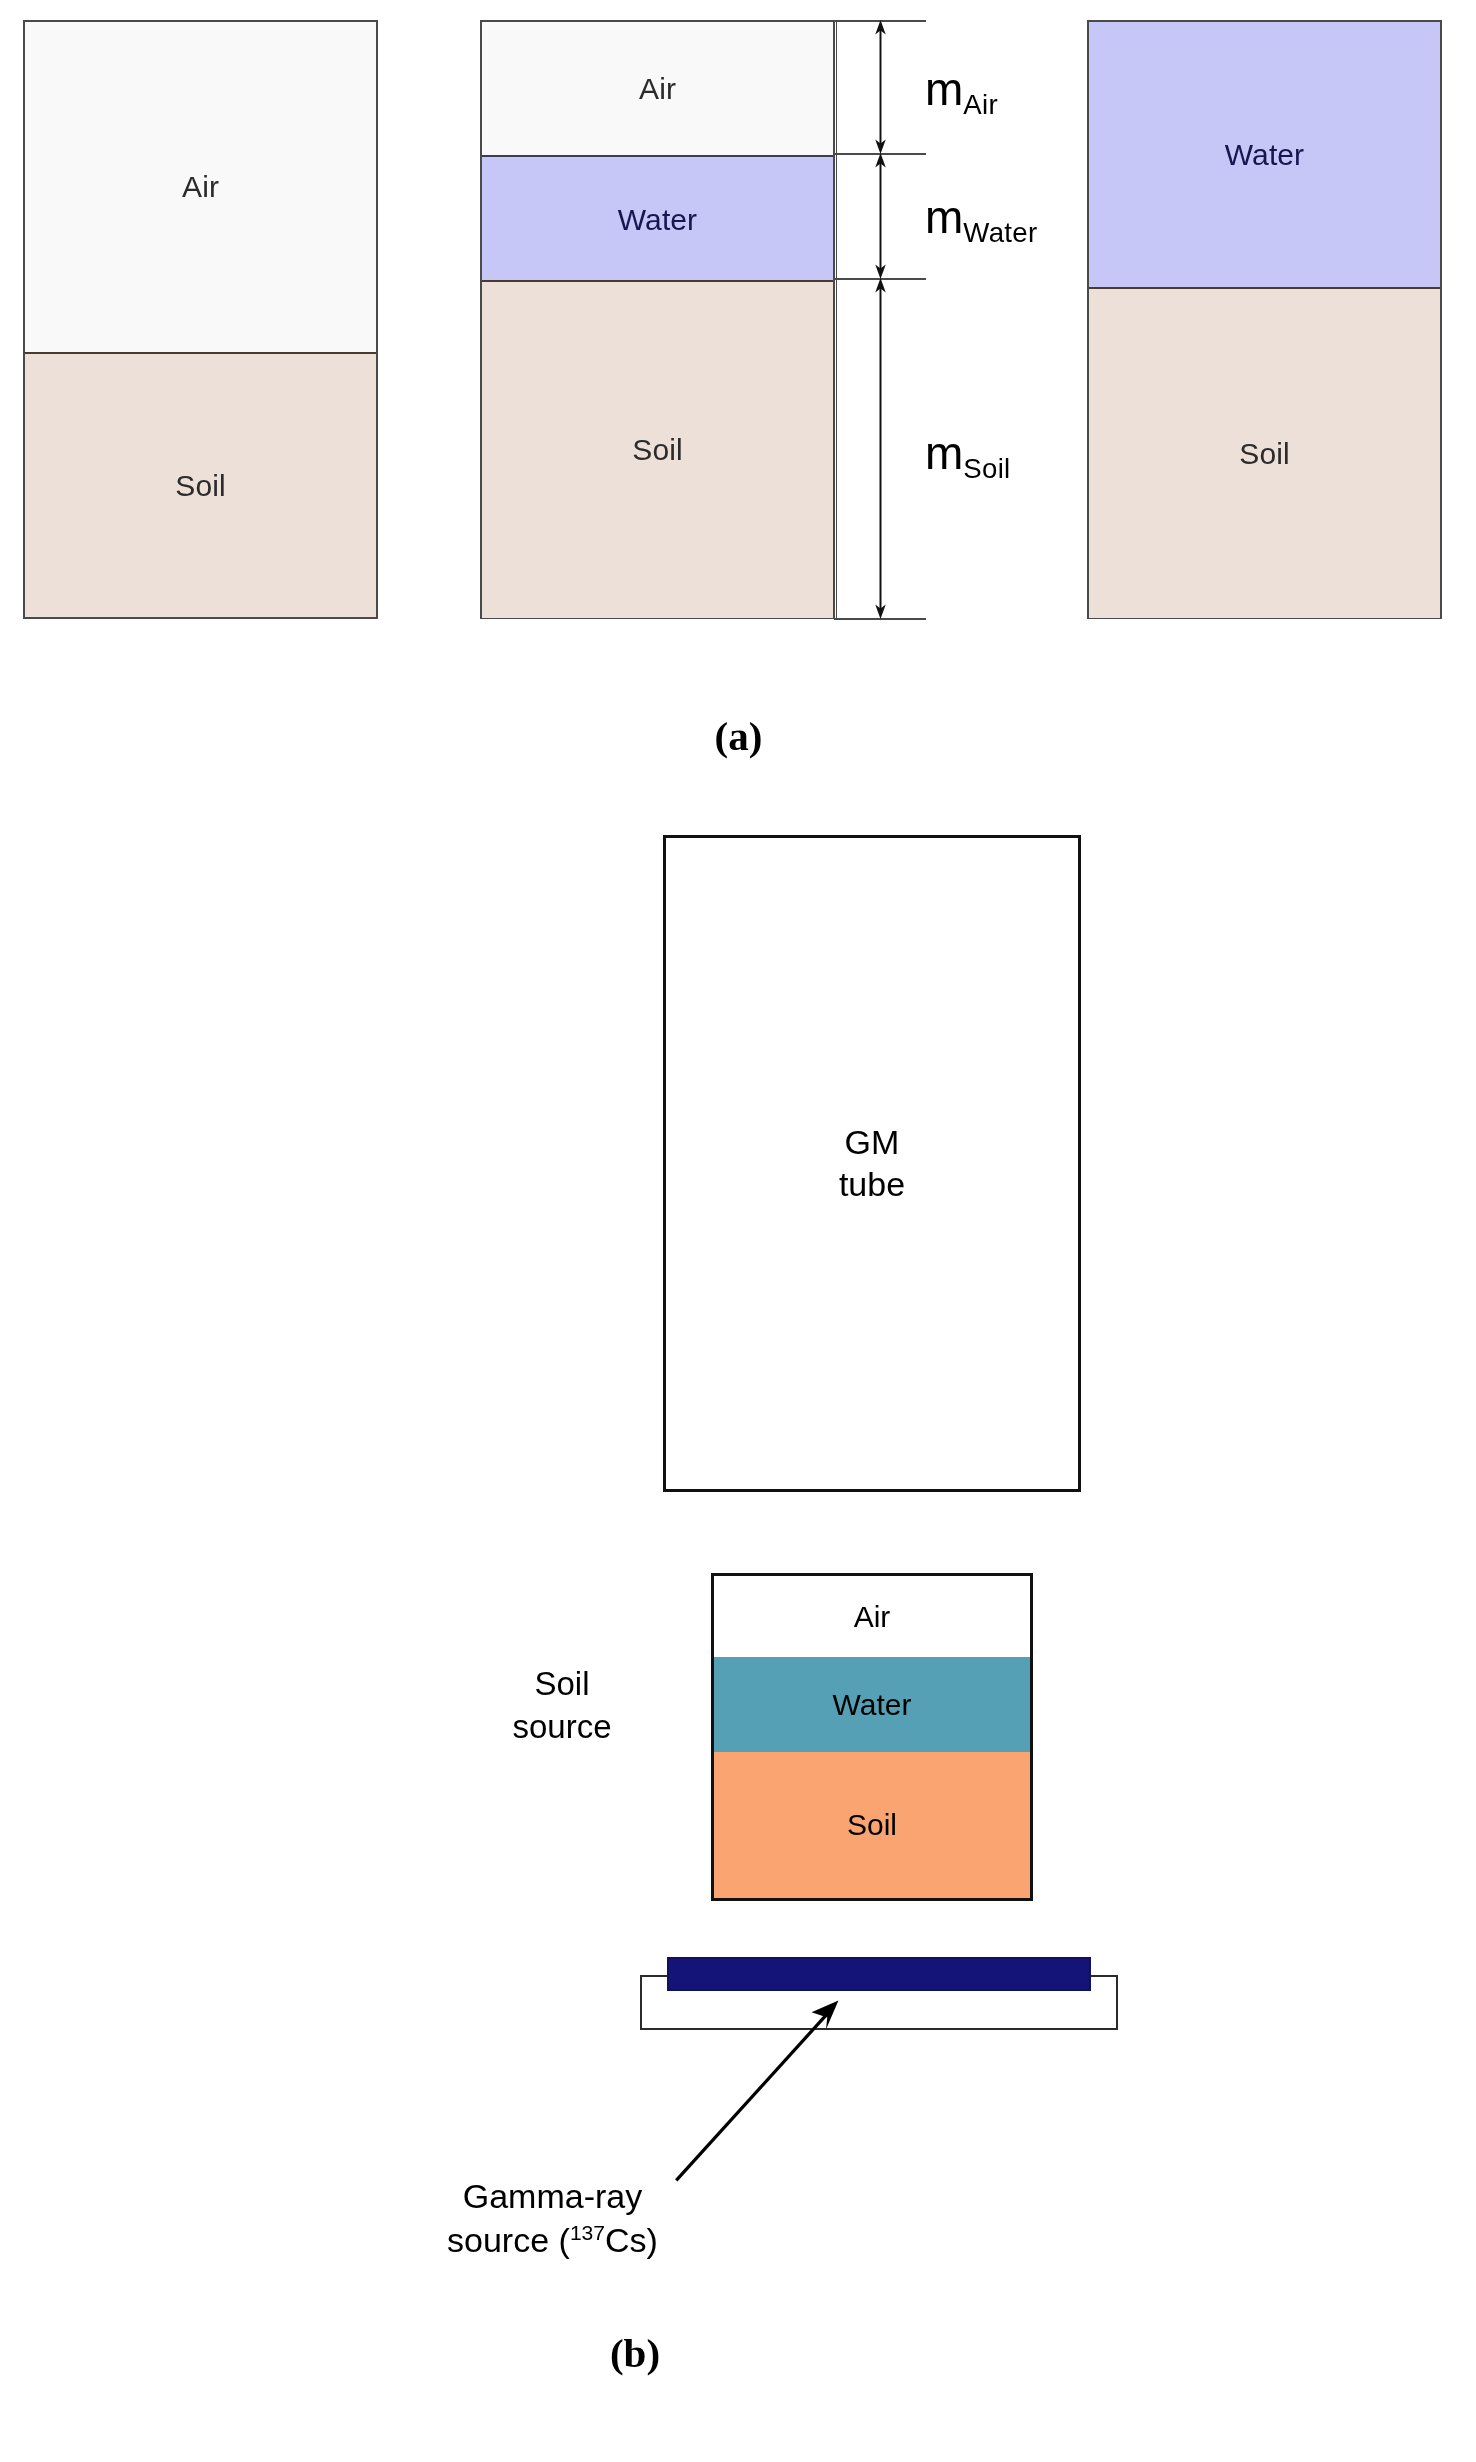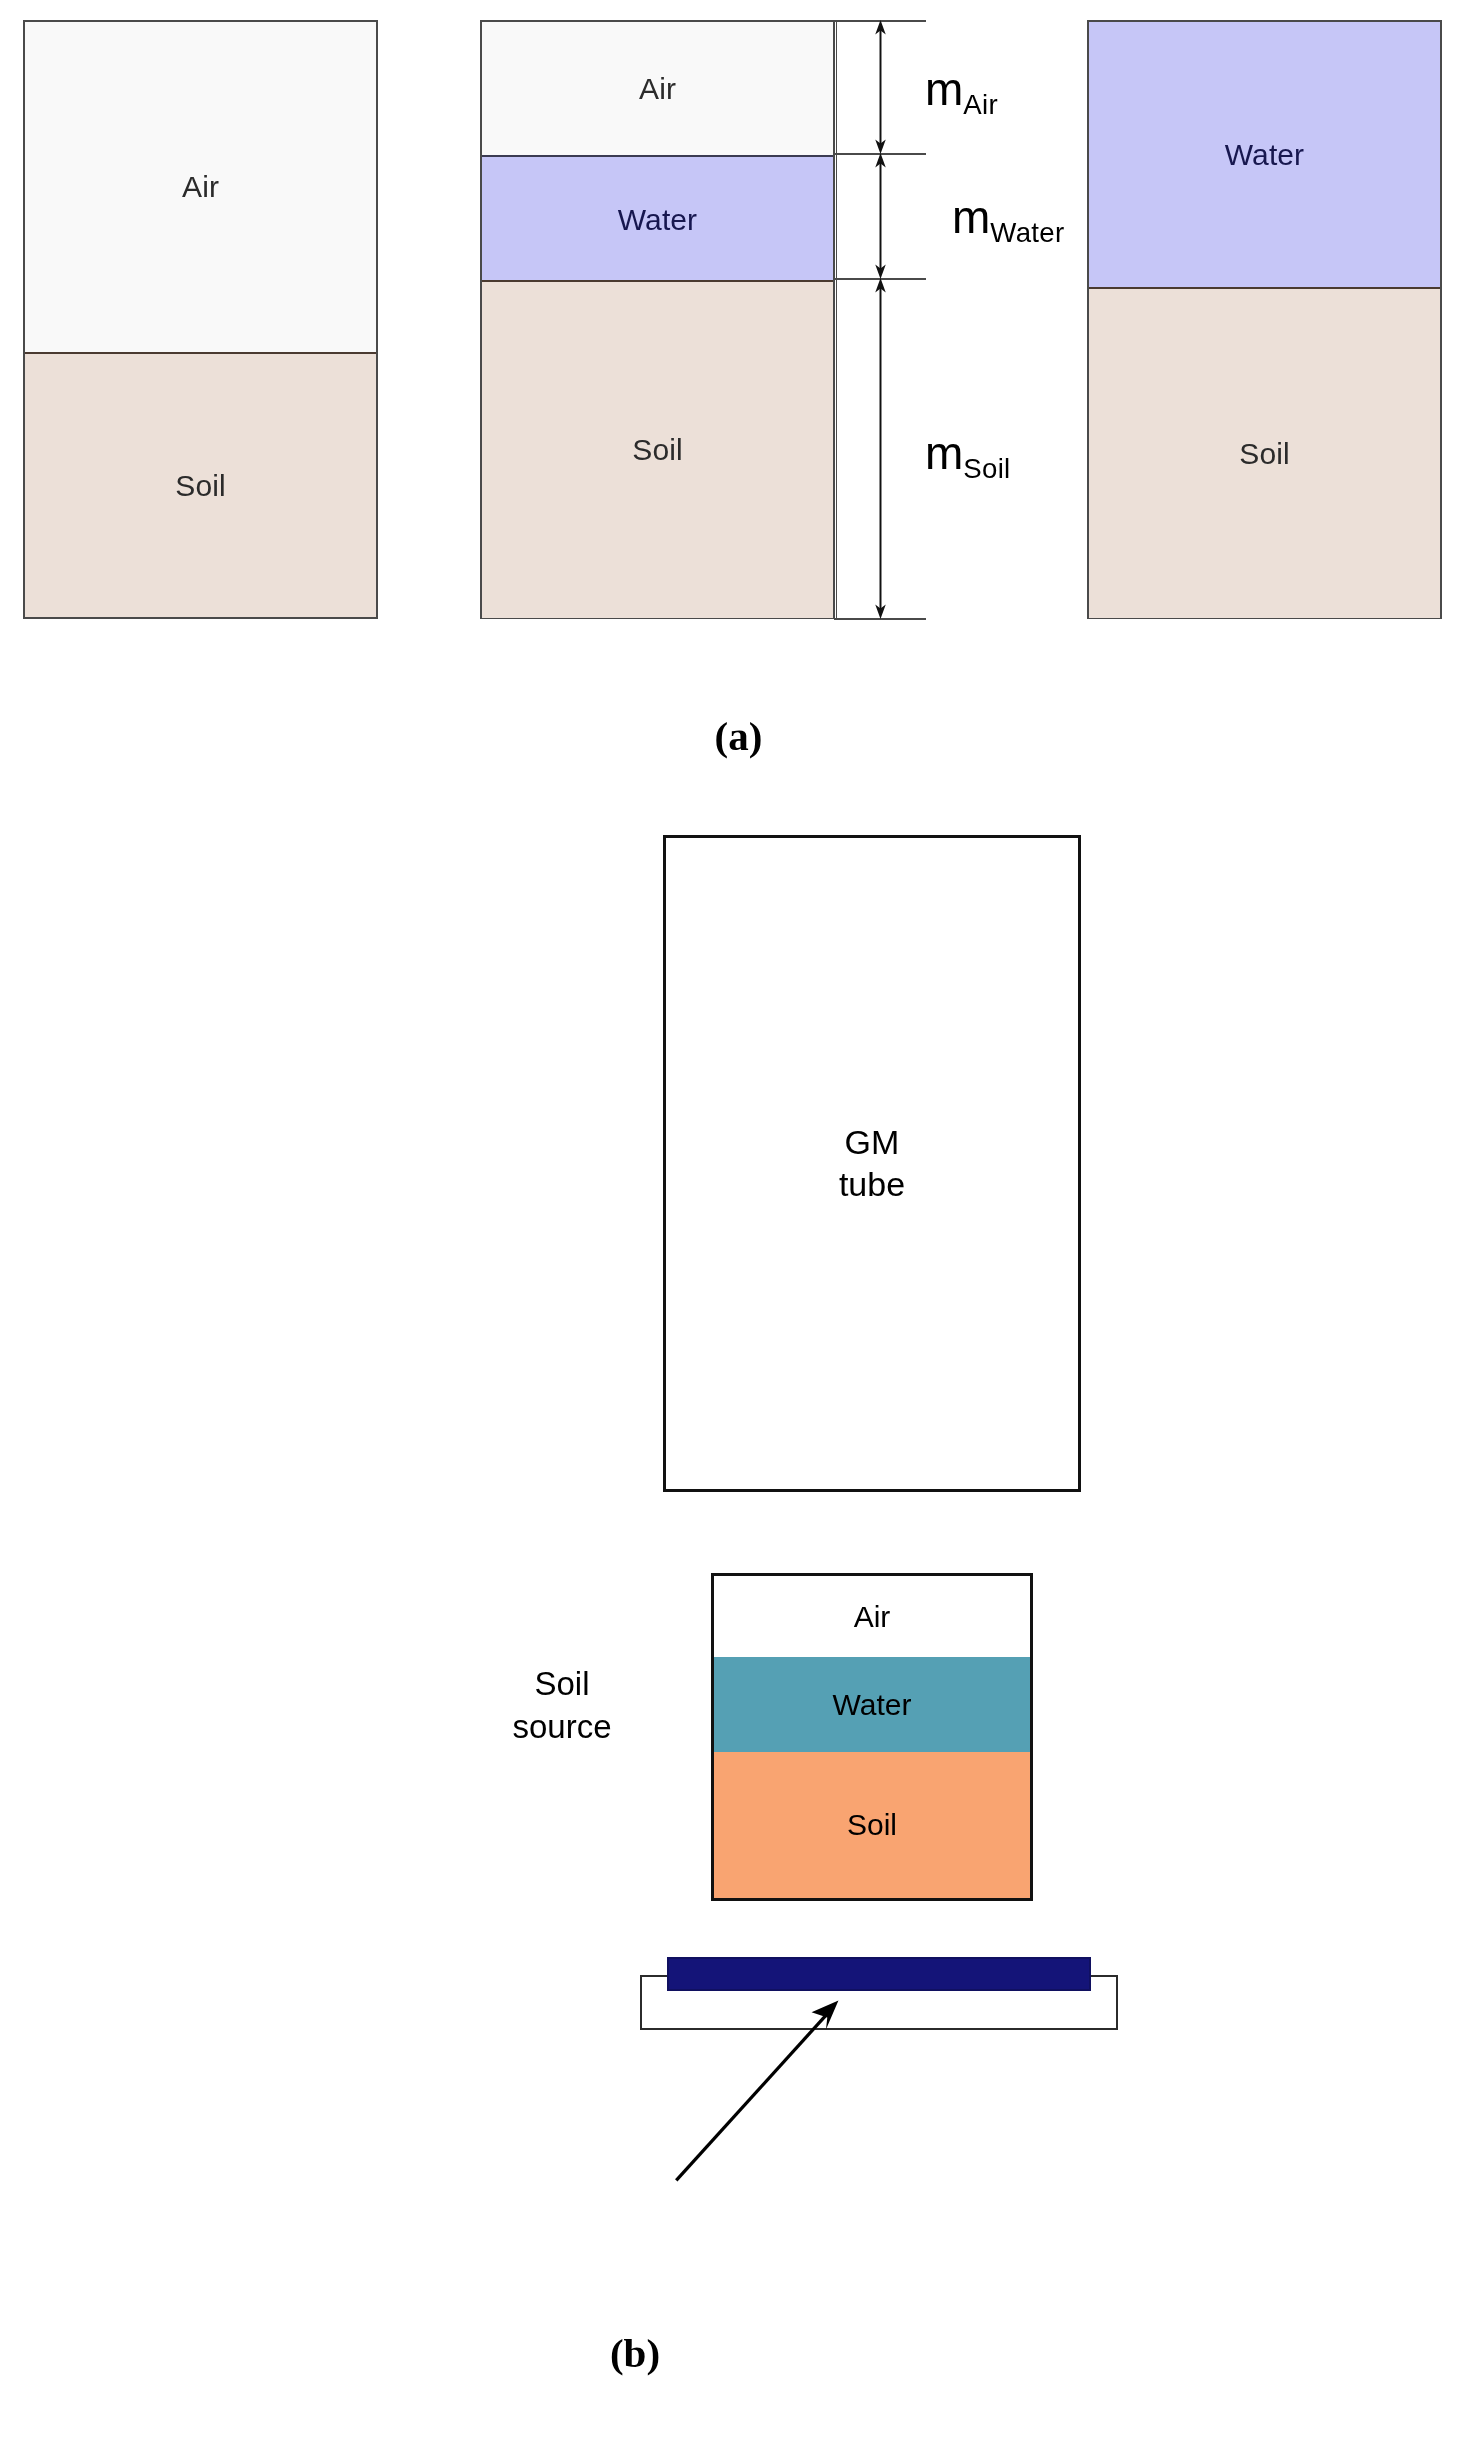--- a/index.html
+++ b/index.html
@@ -207,21 +207,21 @@
     </svg>
     <div class="dim-label" style="left:925px; top:66px;">
       <span>m</span><sub>Air</sub>
     </div>
 
     <svg class="arrow-svg" style="left:854px; top:153px;" width="53" height="126" viewBox="0 0 80 192">
       <line x1="40" y1="8" x2="40" y2="184" stroke="#111111" stroke-width="3"></line>
       <polygon points="40,0 32,22 40,16 48,22" fill="#111111"></polygon>
       <polygon points="40,192 32,170 40,176 48,170" fill="#111111"></polygon>
     </svg>
-    <div class="dim-label" style="left:952px; top:194px;">
+    <div class="dim-label" style="left:925px; top:194px;">
       <span>m</span><sub>Water</sub>
     </div>
 
     <svg class="arrow-svg" style="left:854px; top:278px;" width="53" height="341" viewBox="0 0 80 519">
       <line x1="40" y1="8" x2="40" y2="511" stroke="#111111" stroke-width="3"></line>
       <polygon points="40,0 32,22 40,16 48,22" fill="#111111"></polygon>
       <polygon points="40,519 32,497 40,503 48,497" fill="#111111"></polygon>
     </svg>
     <div class="dim-label" style="left:925px; top:430px;">
       <span>m</span><sub>Soil</sub>
@@ -257,18 +257,24 @@
     </div>
 
     <div class="abs source-tray" style="left:600px; top:1232px; width:478px; height:55px;"></div>
     <div class="abs source-bar" style="left:627px; top:1214px; width:424px; height:34px;"></div>
 
     <svg class="arrow-svg" style="left:631px; top:1252px;" width="197" height="191" viewBox="0 0 300 290">
       <line x1="8" y1="282" x2="240" y2="26" stroke="#000000" stroke-width="5"></line>
       <polygon points="255,8 214,26 238,34 236,52" fill="#000000"></polygon>
     </svg>
 
+    <div class="source-caption" style="left:276px; top:1432px; width:473px;">
+      <div>Gamma-ray</div>
+      <div>
+        <span>source (</span><sup>137</sup><span>Cs</span><span>)</span>
+      </div>
+    </div>
 
     <div class="panel-caption" style="left:0; top:1590px;">(b)</div>
   </div>
 
 </div>
 
 
 </body></html>

